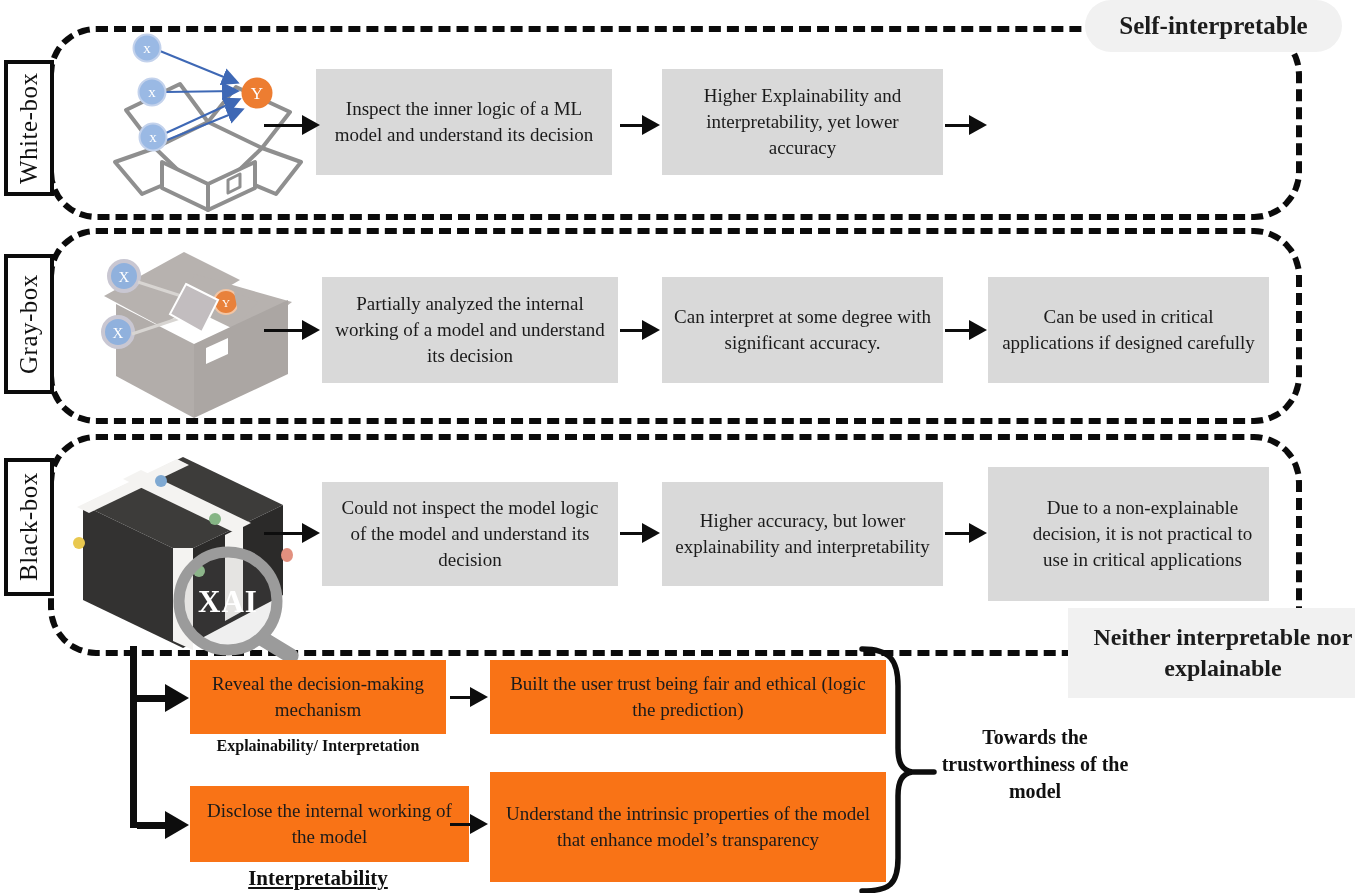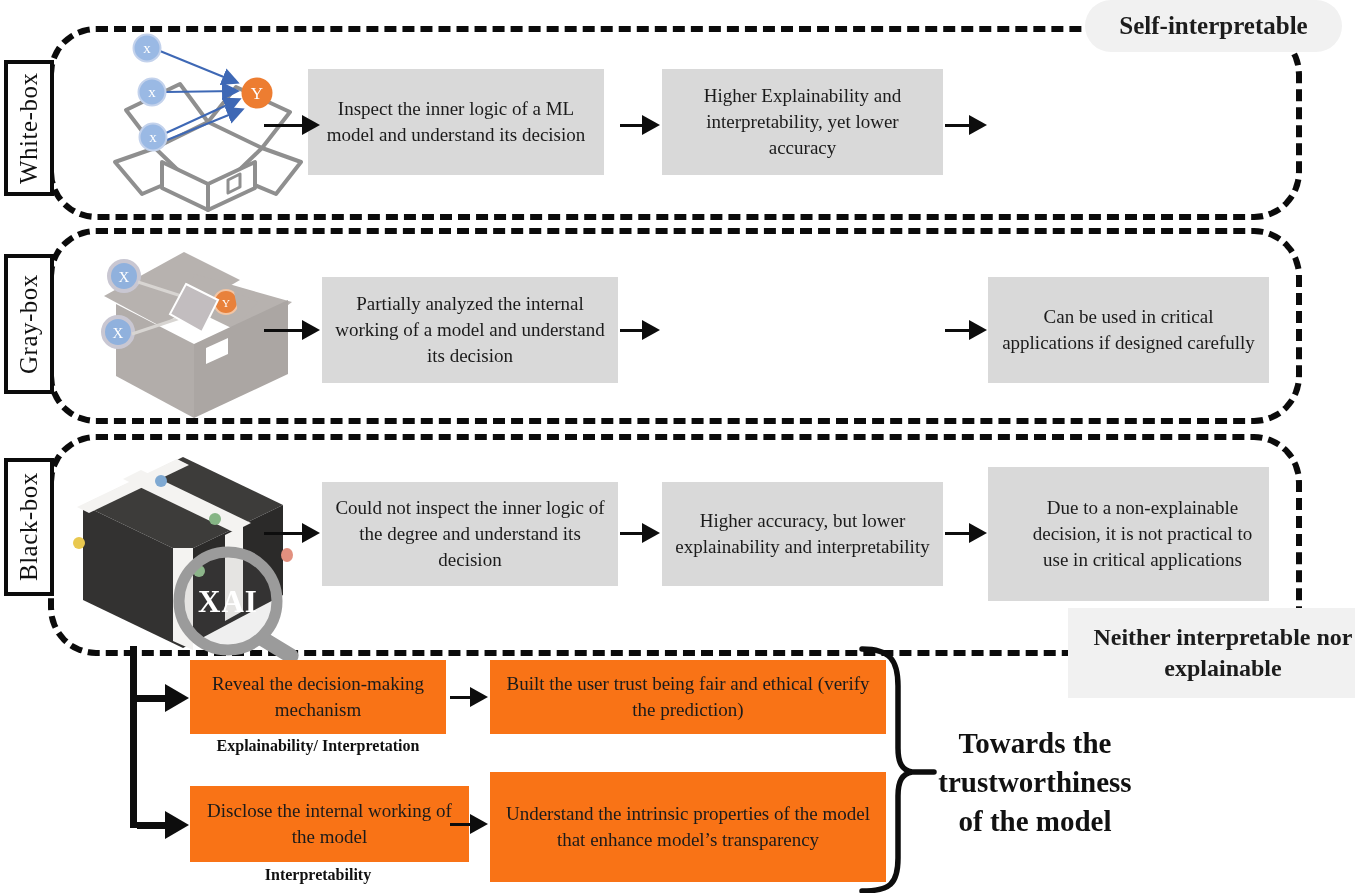--- a/index.html
+++ b/index.html
@@ -139,27 +139,28 @@
       <ellipse cx="222" cy="112" rx="6" ry="7" fill="#e2907f"></ellipse>
       <circle cx="134" cy="128" r="6" fill="#8fbe8d"></circle>
     </g>
     <g>
       <line x1="198" y1="196" x2="226" y2="213" stroke="#9b9b9b" stroke-width="15" stroke-linecap="round"></line>
       <circle cx="163" cy="158" r="49" fill="rgba(120,120,120,0.12)" stroke="#9b9b9b" stroke-width="11"></circle>
       <text x="163" y="169" text-anchor="middle" font-size="31" font-weight="bold" fill="#ffffff" letter-spacing="1">XAI</text>
     </g>
   </svg>
 
-  <div class="rowbox" style="left:308px;top:69px;width:296px;height:106px;">Inspect the inner logic of a ML model and understand its decision</div>
+  <div class="rowbox" style="left:316px;top:69px;width:296px;height:106px;">Inspect the inner logic of a ML model and understand its decision</div>
   <div class="rowbox" style="left:662px;top:69px;width:281px;height:106px;">Higher Explainability and interpretability, yet lower accuracy</div>
 
   <div class="rowbox" style="left:322px;top:277px;width:296px;height:106px;">Partially analyzed the internal working of a model and understand its decision</div>
+  <div class="rowbox" style="left:662px;top:277px;width:281px;height:106px;">Can interpret at some degree with significant accuracy.</div>
   <div class="rowbox" style="left:988px;top:277px;width:281px;height:106px;">Can be used in critical applications if designed carefully</div>
 
-  <div class="rowbox" style="left:322px;top:482px;width:296px;height:104px;">Could not inspect the inner logic of the degree and understand its decision</div>
+  <div class="rowbox" style="left:322px;top:482px;width:296px;height:104px;">Could not inspect the model logic of the model and understand its decision</div>
   <div class="rowbox" style="left:662px;top:482px;width:281px;height:104px;">Higher accuracy, but lower explainability and interpretability</div>
   <div class="rowbox" style="left:988px;top:467px;width:281px;height:134px;padding-left:40px;">Due to a non-explainable decision, it is not practical to use in critical applications</div>
 
   <div class="arr" style="left:264px;top:113px;width:56px;height:24px;">
       <span class="line"></span>
       <span class="head"></span>
     </div>
   <div class="arr" style="left:620px;top:113px;width:40px;height:24px;">
       <span class="line"></span>
       <span class="head"></span>
@@ -203,29 +204,29 @@
   <div class="arr arrT" style="left:137px;top:811px;width:52px;height:28px;">
       <span class="line"></span>
       <span class="head"></span>
     </div>
 
   <div class="litebox" style="left:190px;top:660px;width:256px;height:74px;">Reveal the decision-making mechanism</div>
   <div class="arr" style="left:450px;top:685px;width:38px;height:24px;">
       <span class="line"></span>
       <span class="head"></span>
     </div>
-  <div class="litebox" style="left:490px;top:660px;width:396px;height:74px;">Built the user trust being fair and ethical (verify the prediction)</div>
+  <div class="litebox" style="left:490px;top:660px;width:396px;height:74px;">Built the user trust being fair and ethical (logic the prediction)</div>
   <div class="flowlabel" style="left:148px;top:737px;width:340px;font-size:16px;">Explainability/ Interpretation</div>
 
   <div class="litebox" style="left:190px;top:786px;width:279px;height:76px;">Disclose the internal working of the model</div>
   <div class="arr" style="left:450px;top:812px;width:38px;height:24px;">
       <span class="line"></span>
       <span class="head"></span>
     </div>
   <div class="litebox" style="left:490px;top:772px;width:396px;height:110px;">Understand the intrinsic properties of the model that enhance model’s transparency</div>
-  <div class="flowlabel" style="left:190px;top:866px;width:256px;font-size:16px;">Interpretability</div>
+  <div class="flowlabel" style="left:190px;top:866px;width:256px;font-size:21px;text-decoration:underline;">Interpretability</div>
 
   <svg style="left:852px;top:644px;" width="110" height="252" viewBox="0 0 110 252">
     <path d="M 10 5 C 38 5 46 16 46 42 L 46 104 C 46 119 50 126 60 128 C 50 130 46 137 46 152 L 46 214 C 46 240 38 247 10 247 M 60 128 L 82 128" fill="none" stroke="#0d0d0d" stroke-width="5.5" stroke-linecap="round"></path>
   </svg>
-  <div class="flowlabel" style="left:935px;top:724px;width:200px;font-size:29px;line-height:1.35;">Towards the trustworthiness of the model</div>
+  <div class="flowlabel" style="left:935px;top:724px;width:200px;font-size:20px;line-height:1.35;">Towards the trustworthiness of the model</div>
 
 </div>
 
 </body></html>

